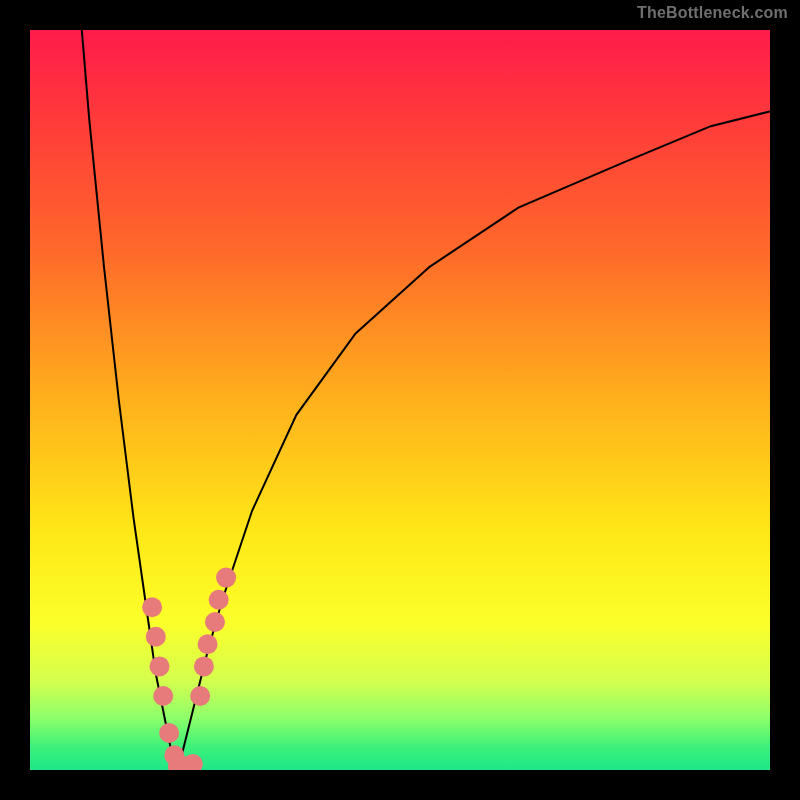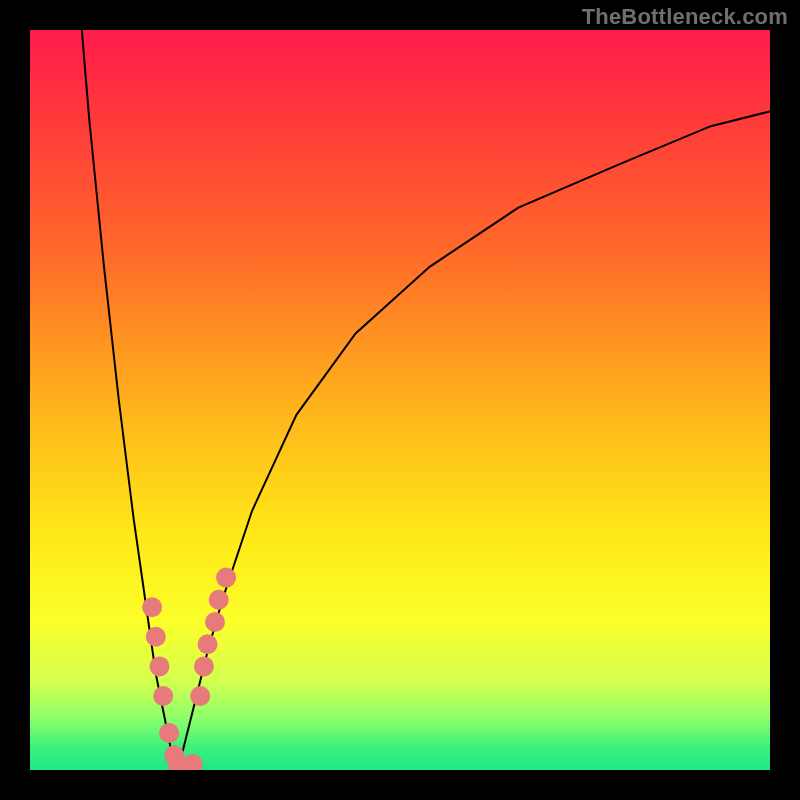--- a/index.html
+++ b/index.html
@@ -34,21 +34,21 @@
       #d4ff4e 88%,
       #8cff6a 93%,
       #3cf07a 97%,
       #1de789 100%);
   }
   .watermark {
     position: absolute;
     top: 4px;
     right: 12px;
     font-family: Arial, Helvetica, sans-serif;
-    font-size: 22px;
+    font-size: 16px;
     font-weight: 600;
     color: #6f6f6f;
     letter-spacing: 0.2px;
     user-select: none;
   }
   svg.curve {
     position: absolute;
     left: 0;
     top: 0;
     width: 740px;

